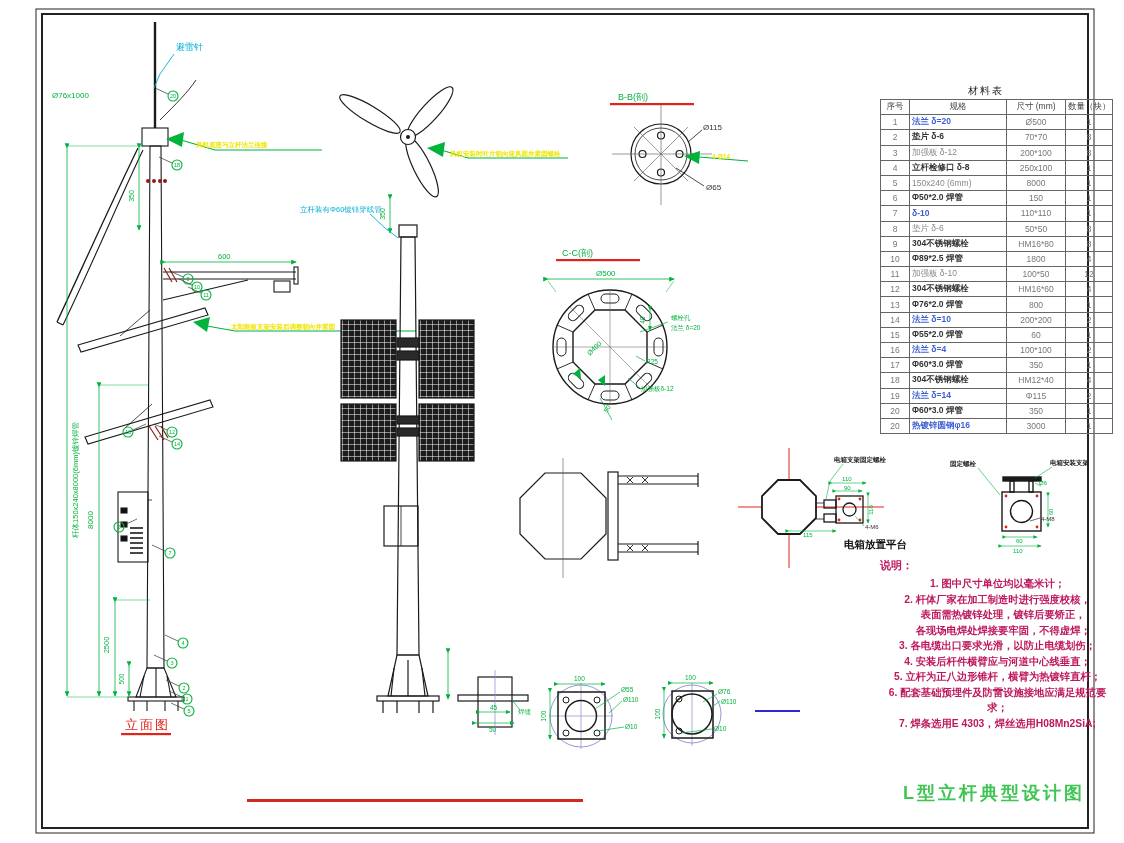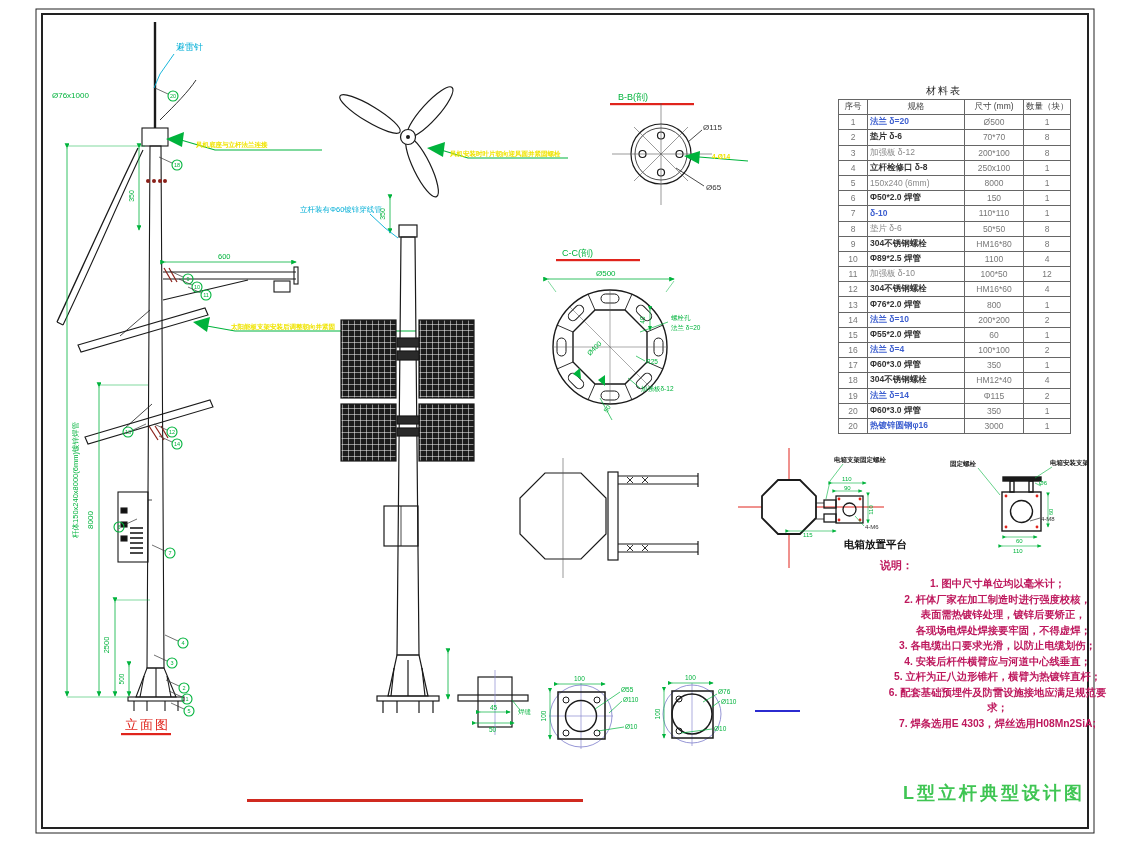--- a/index.html
+++ b/index.html
@@ -1,21 +1,21 @@
 <!DOCTYPE html>
 <html><head>
 <meta charset="utf-8">
 <style>
   html,body{margin:0;padding:0;background:#e8e8e8;}
   .page{position:relative;width:1124px;height:843px;background:#ffffff;overflow:hidden;
         font-family:"Liberation Sans",sans-serif;}
   .abs{position:absolute;}
   svg text{font-family:"Liberation Sans",sans-serif;}
   
-  .mt{position:absolute;left:838px;top:84px;width:212px;}
+  .mt{position:absolute;left:880px;top:84px;width:212px;}
   .mt-title{text-align:center;font-size:10px;color:#222;letter-spacing:2px;margin-bottom:1px;}
   .mt table{border-collapse:collapse;width:212px;table-layout:fixed;}
   .mt th,.mt td{border:1px solid #666;font-size:8.5px;padding:0 2px;height:14.2px;
                 overflow:hidden;white-space:nowrap;text-align:center;color:#777;}
   .mt th{font-weight:normal;color:#444;}
   .mt td.spec{text-align:left;}
   .spec-blue{color:#3d5fd0 !important;font-weight:bold;}
   .spec-black{color:#333 !important;font-weight:bold;}
   .spec-gray{color:#888 !important;}
   
@@ -618,21 +618,21 @@
           </tr>
           <tr>
             <td>9</td>
             <td class="spec spec-black">304不锈钢螺栓</td>
             <td>HM16*80</td>
             <td>8</td>
           </tr>
           <tr>
             <td>10</td>
             <td class="spec spec-black">Φ89*2.5 焊管</td>
-            <td>1100</td>
+            <td>1800</td>
             <td>4</td>
           </tr>
           <tr>
             <td>11</td>
             <td class="spec spec-gray">加强板 δ-10</td>
             <td>100*50</td>
             <td>12</td>
           </tr>
           <tr>
             <td>12</td>

